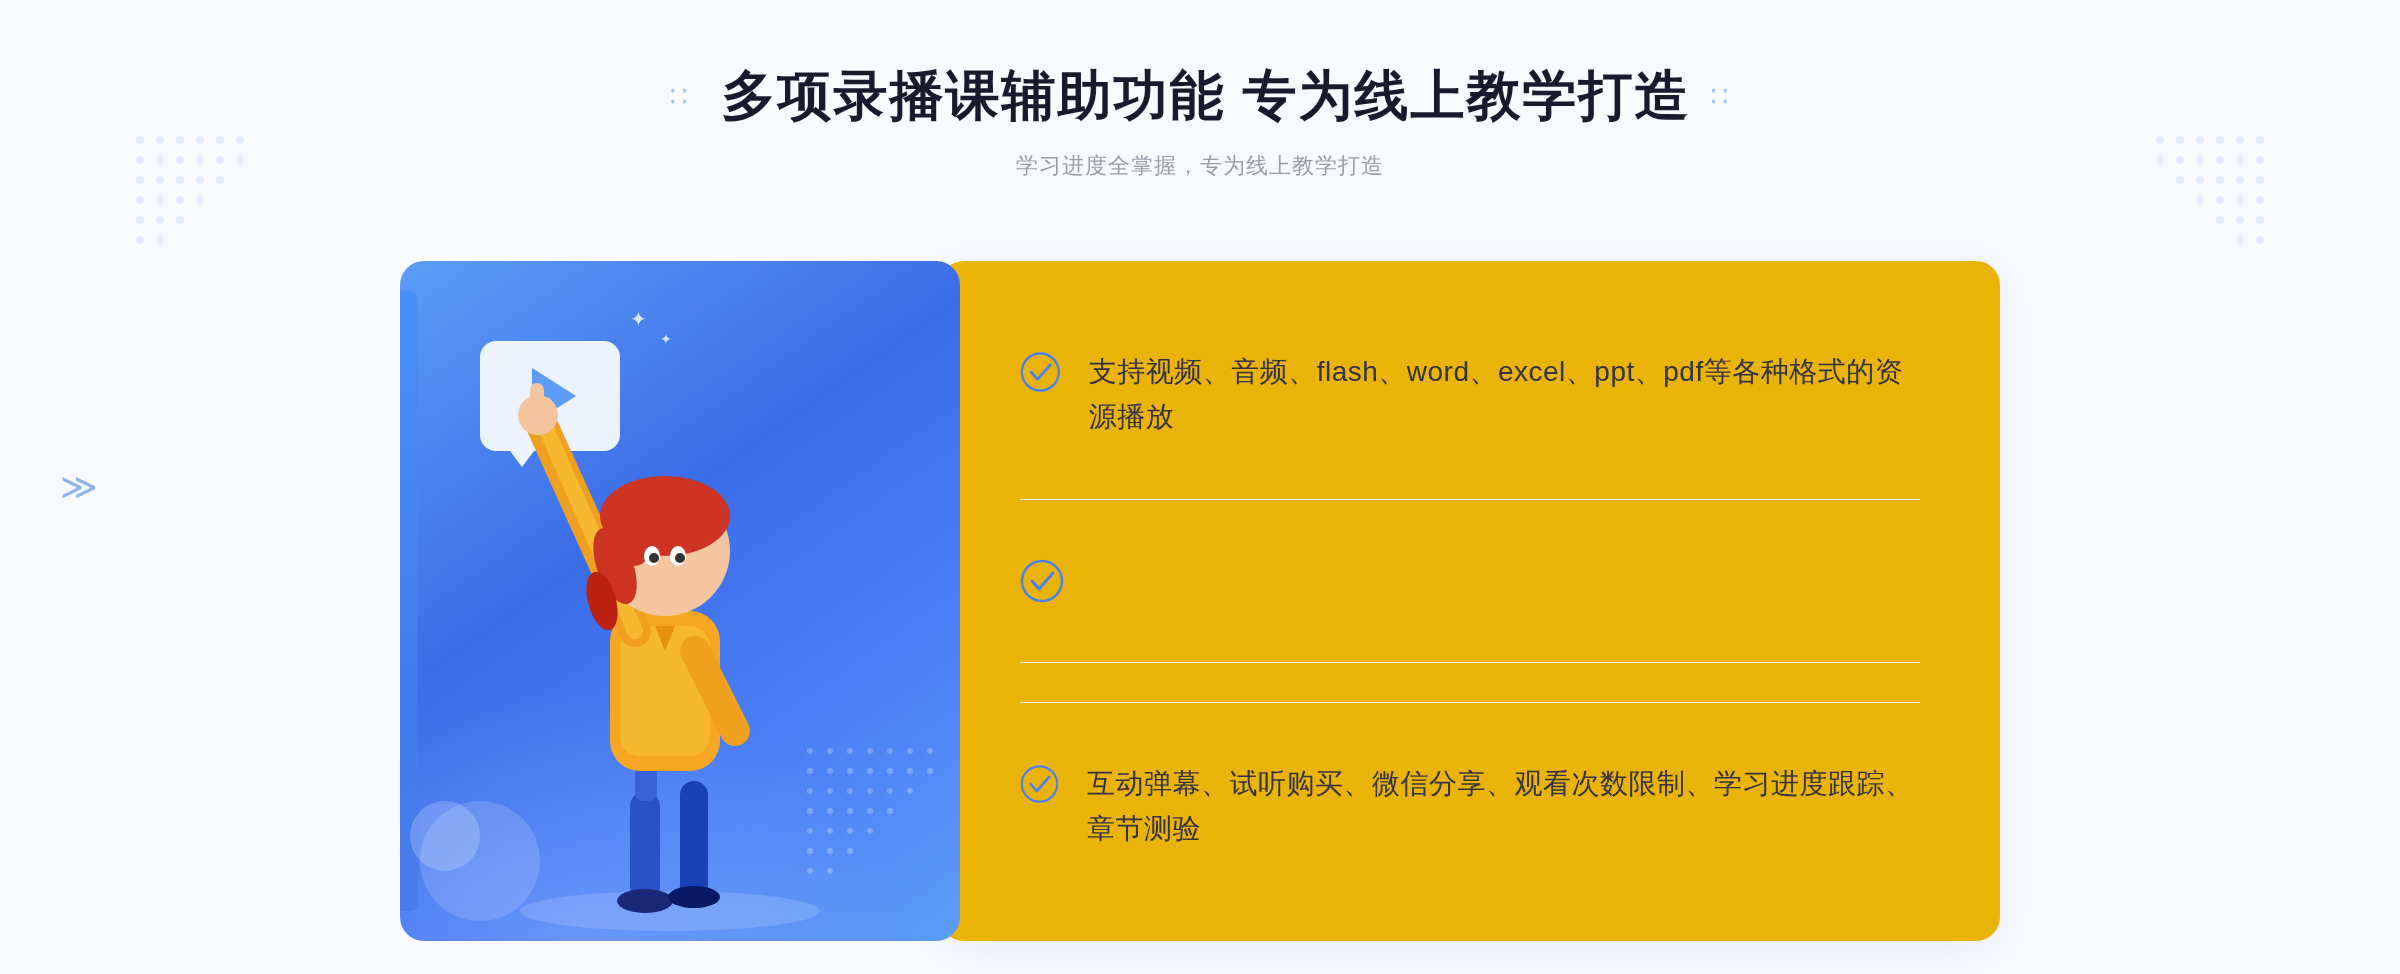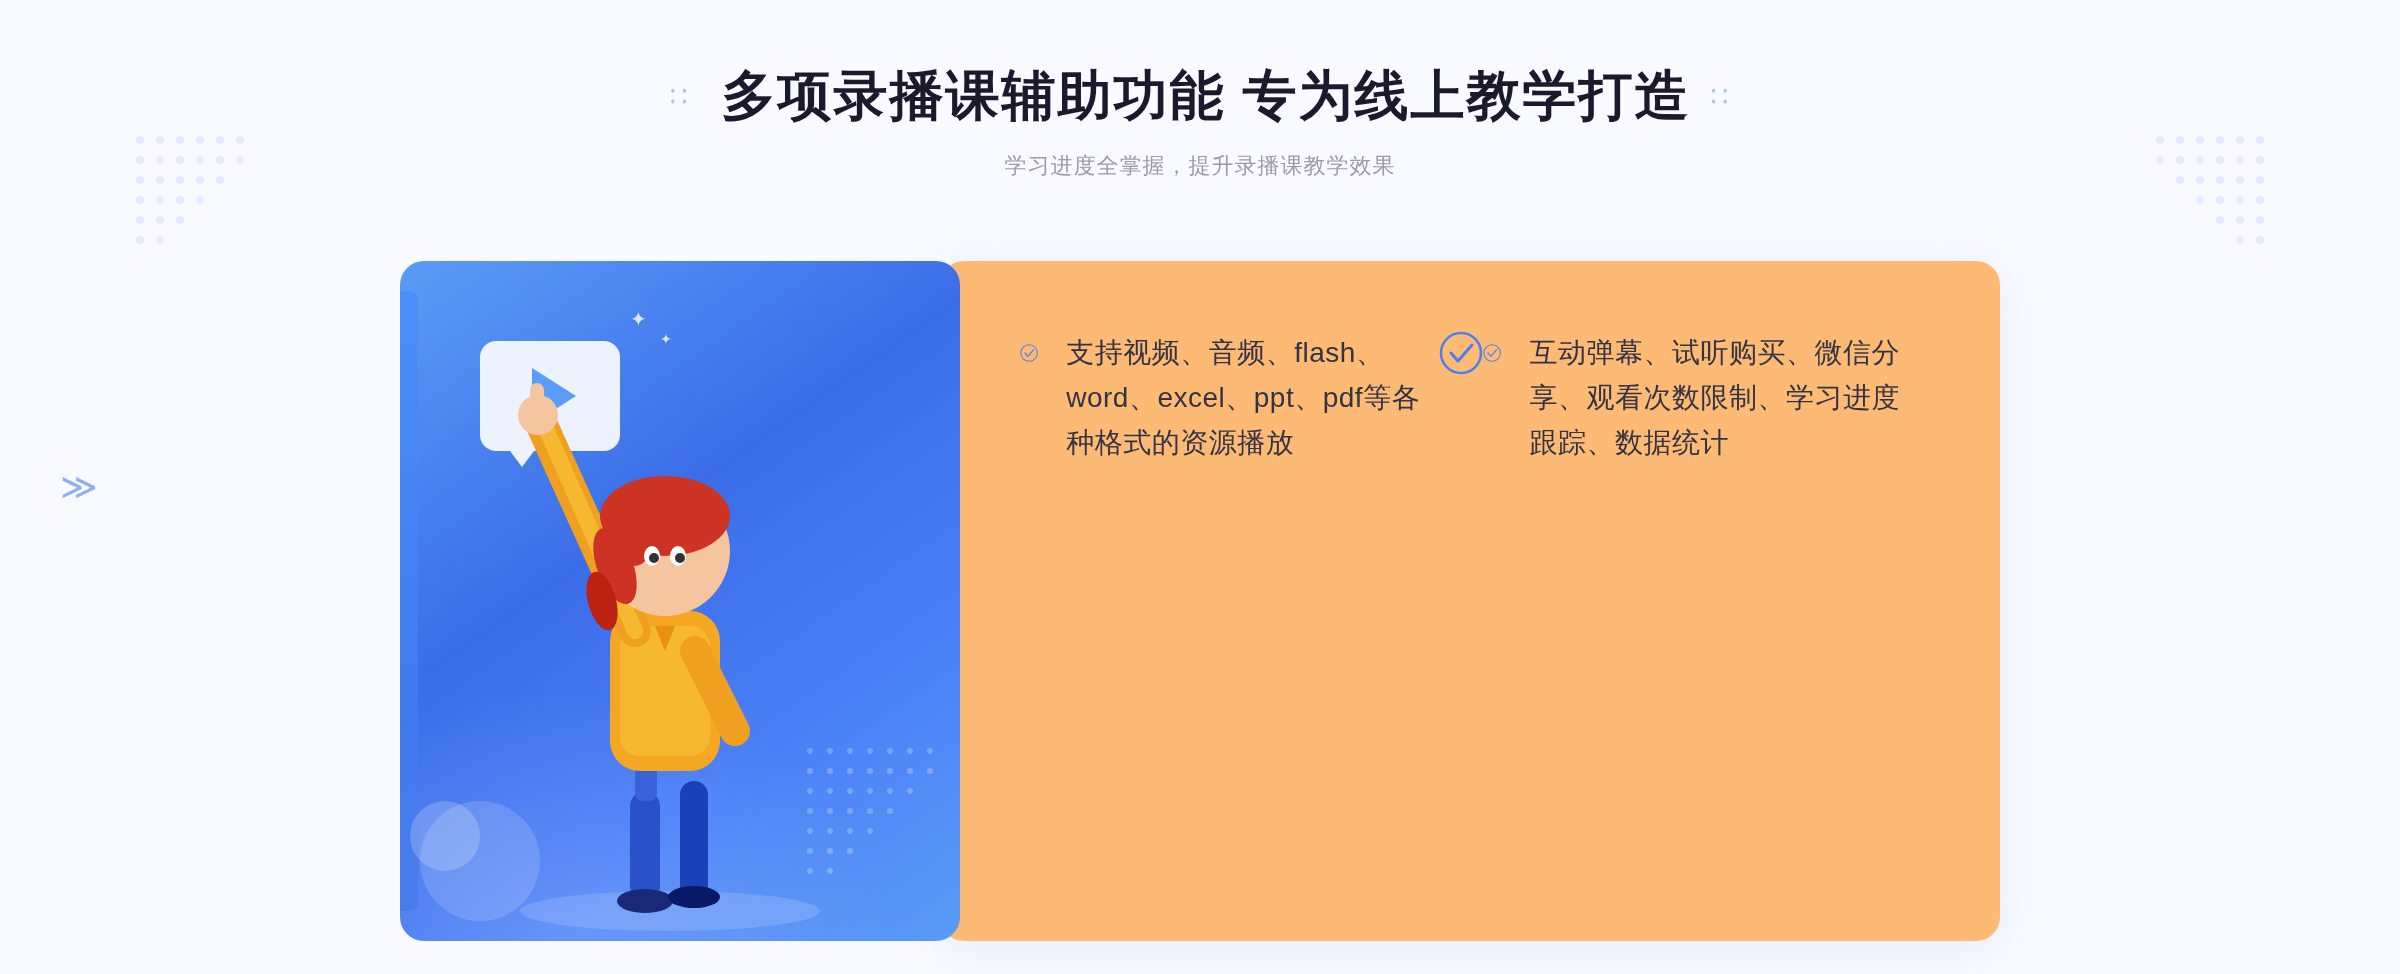--- a/index.html
+++ b/index.html
@@ -142,31 +142,31 @@
       bottom: 0;
       left: 0;
       width: 100%;
       height: 300px;
       background: radial-gradient(ellipse at 30% 100%, rgba(255,255,255,0.15) 0%, transparent 60%);
     }
 
     
     .right-panel {
       flex: 1;
-      background: #fdba74;
+      background: #eab308;
       border-radius: 0 24px 24px 0;
       margin-left: 0;
       height: 680px;
       margin-top: 20px;
       box-shadow: 0 8px 40px rgba(100, 140, 240, 0.12);
       border-radius: 24px;
       margin-left: -20px;
       padding: 50px 80px;
       display: flex;
-      flex-direction: row;
+      flex-direction: column;
       justify-content: space-around;
     }
 
     .feature-item {
       display: flex;
       align-items: flex-start;
       gap: 28px;
       padding: 20px 0;
     }
 
@@ -293,21 +293,21 @@
   </svg>
 
   <div class="left-chevron">≫</div>
 
   <div class="header-section">
     <div class="title-row">
       <span class="title-dots">∷</span>
       <h1 class="main-title">多项录播课辅助功能 专为线上教学打造</h1>
       <span class="title-dots">∷</span>
     </div>
-    <p class="subtitle">学习进度全掌握，提升录播课教学效果</p>
+    <p class="subtitle">学习进度全掌握，专为线上教学打造</p>
   </div>
 
   <div class="content-area">
 
     <div class="illustration-card">
       <div class="vertical-bar"></div>
       <div class="illustration-inner">
 
         <div class="play-bubble">
           <div class="play-triangle"></div>
@@ -429,19 +429,19 @@
       <div class="feature-divider"></div>
 
 
       <div class="feature-divider"></div>
 
       <div class="feature-item">
         <svg class="check-circle" viewBox="0 0 44 44" fill="none" xmlns="http://www.w3.org/2000/svg">
           <circle cx="22" cy="22" r="20" stroke="#4a80f0" stroke-width="2.5" fill="none"></circle>
           <path d="M12 22 L19 30 L33 14" stroke="#4a80f0" stroke-width="3" stroke-linecap="round" stroke-linejoin="round" fill="none"></path>
         </svg>
-        <span class="feature-text">互动弹幕、试听购买、微信分享、观看次数限制、学习进度跟踪、数据统计</span>
+        <span class="feature-text">互动弹幕、试听购买、微信分享、观看次数限制、学习进度跟踪、章节测验</span>
       </div>
 
     </div>
   </div>
 
 </div>
 
 </body></html>

